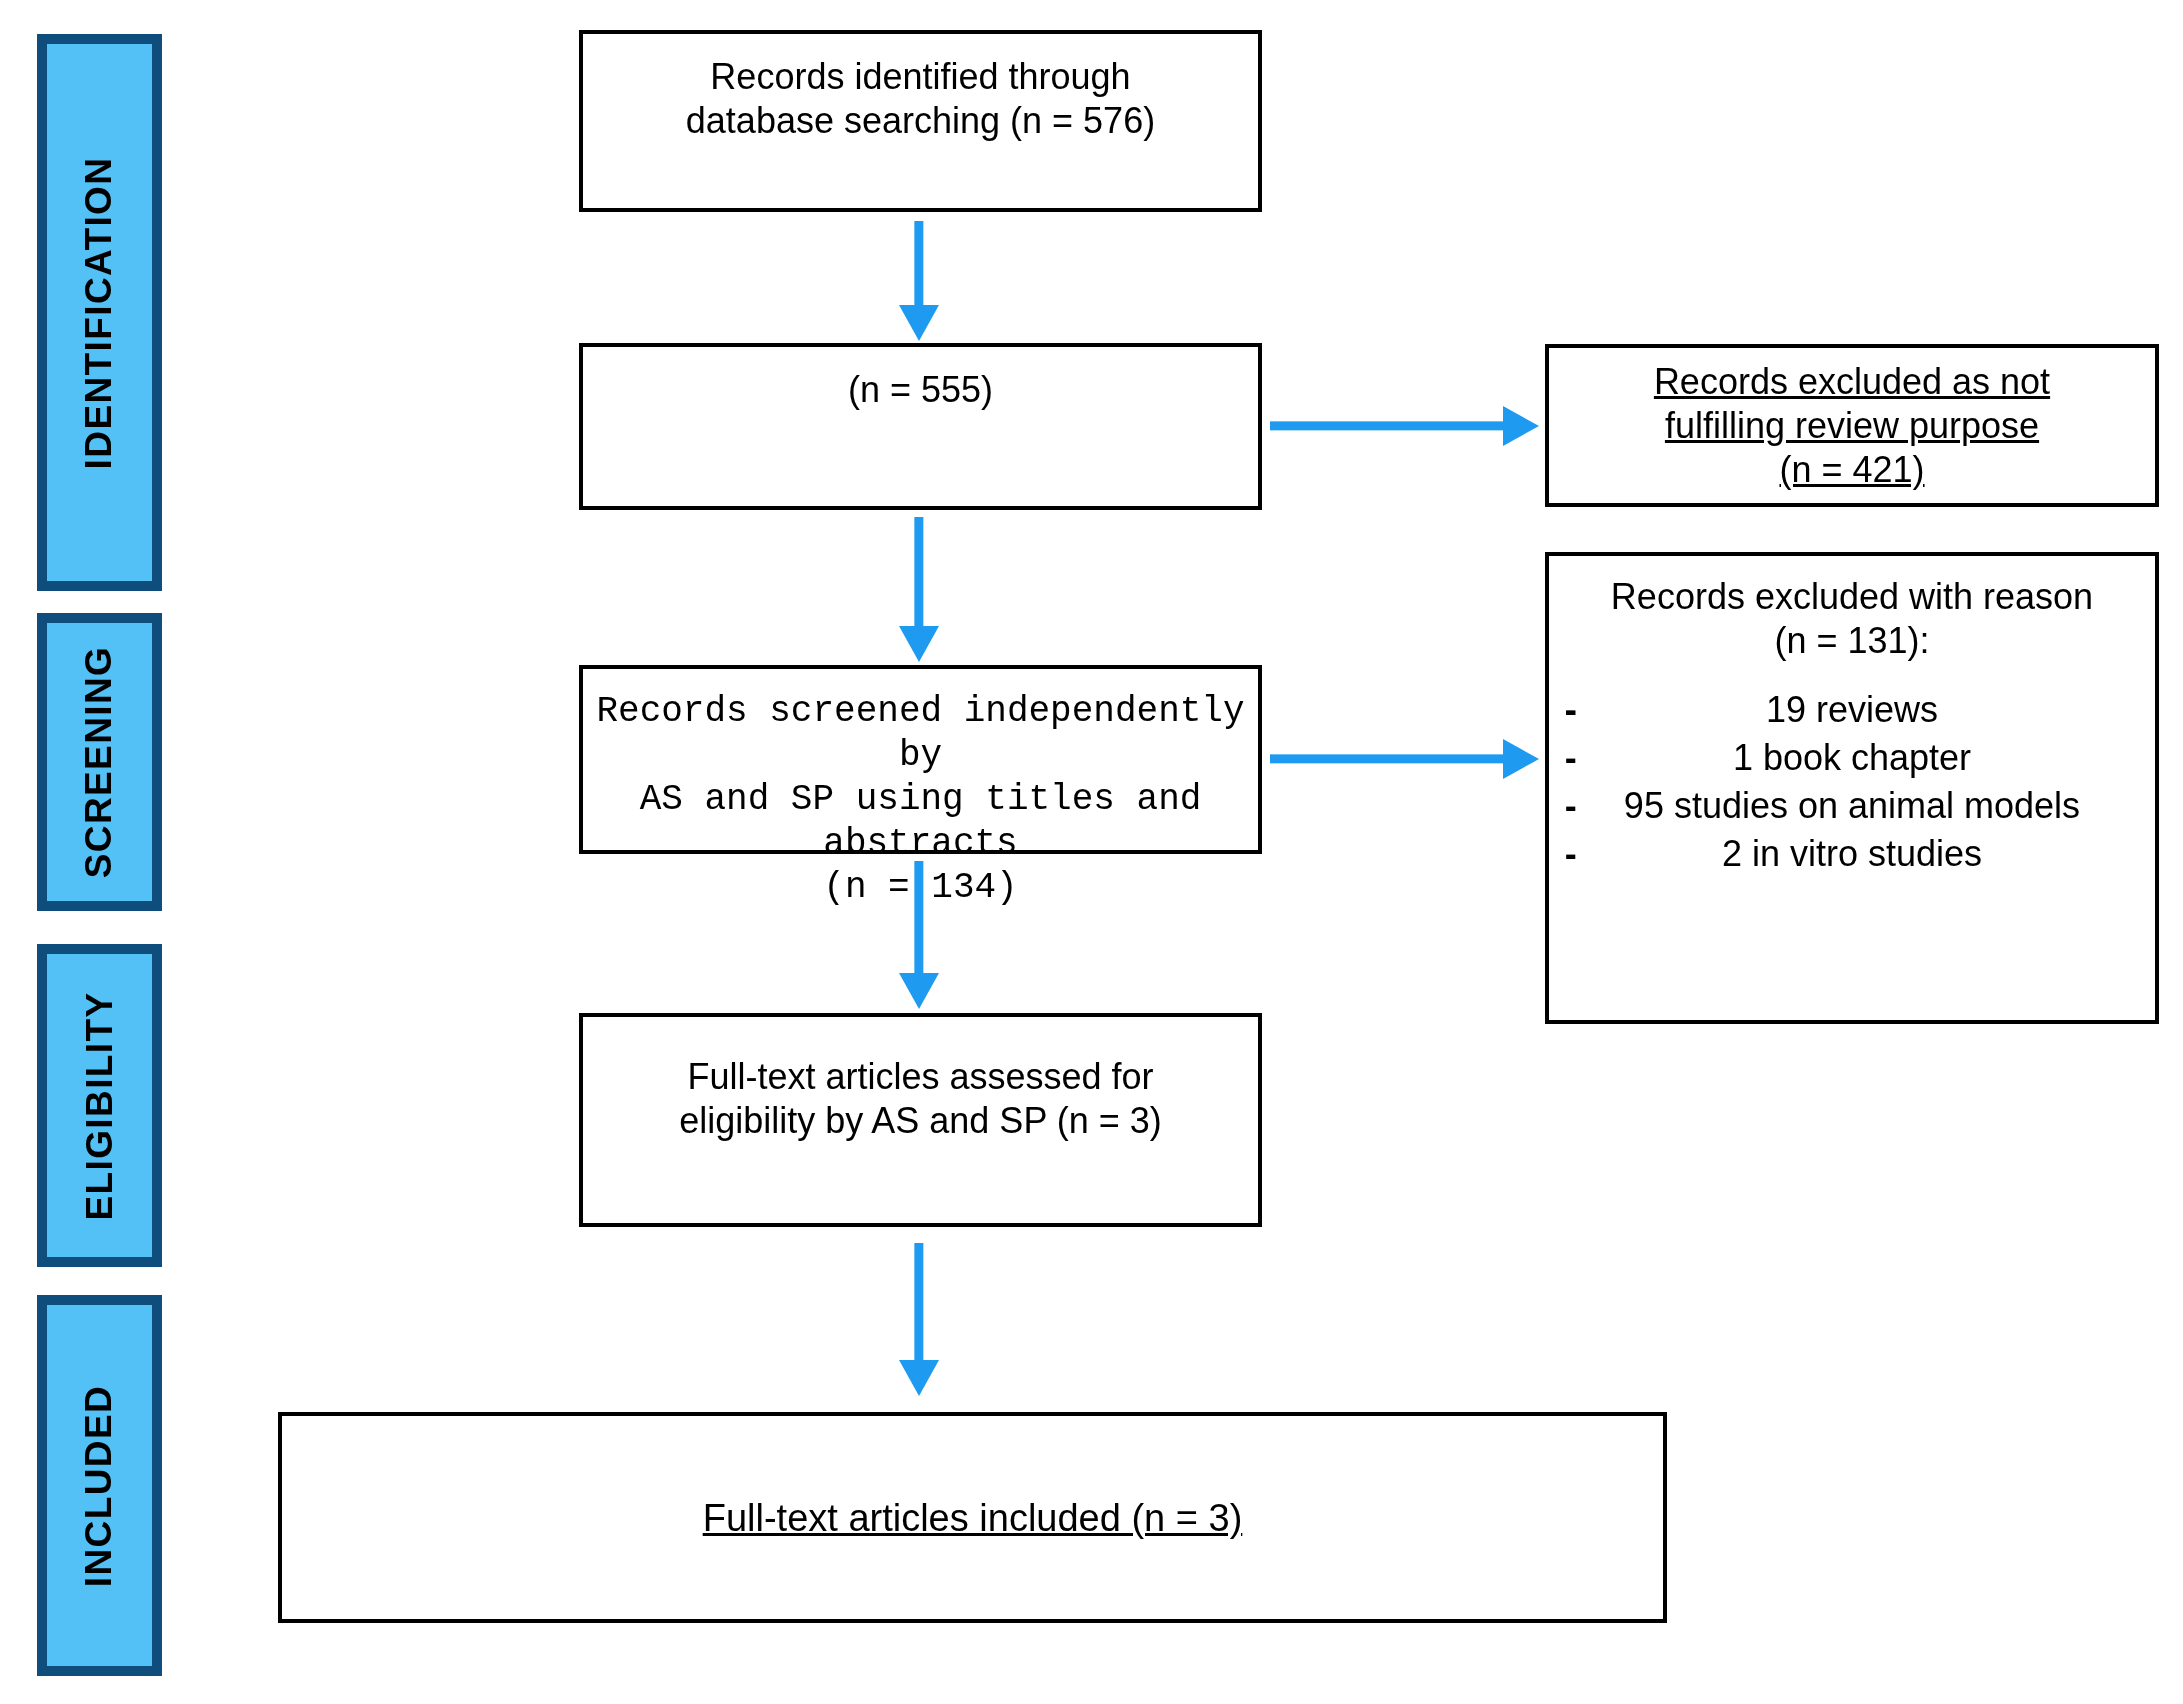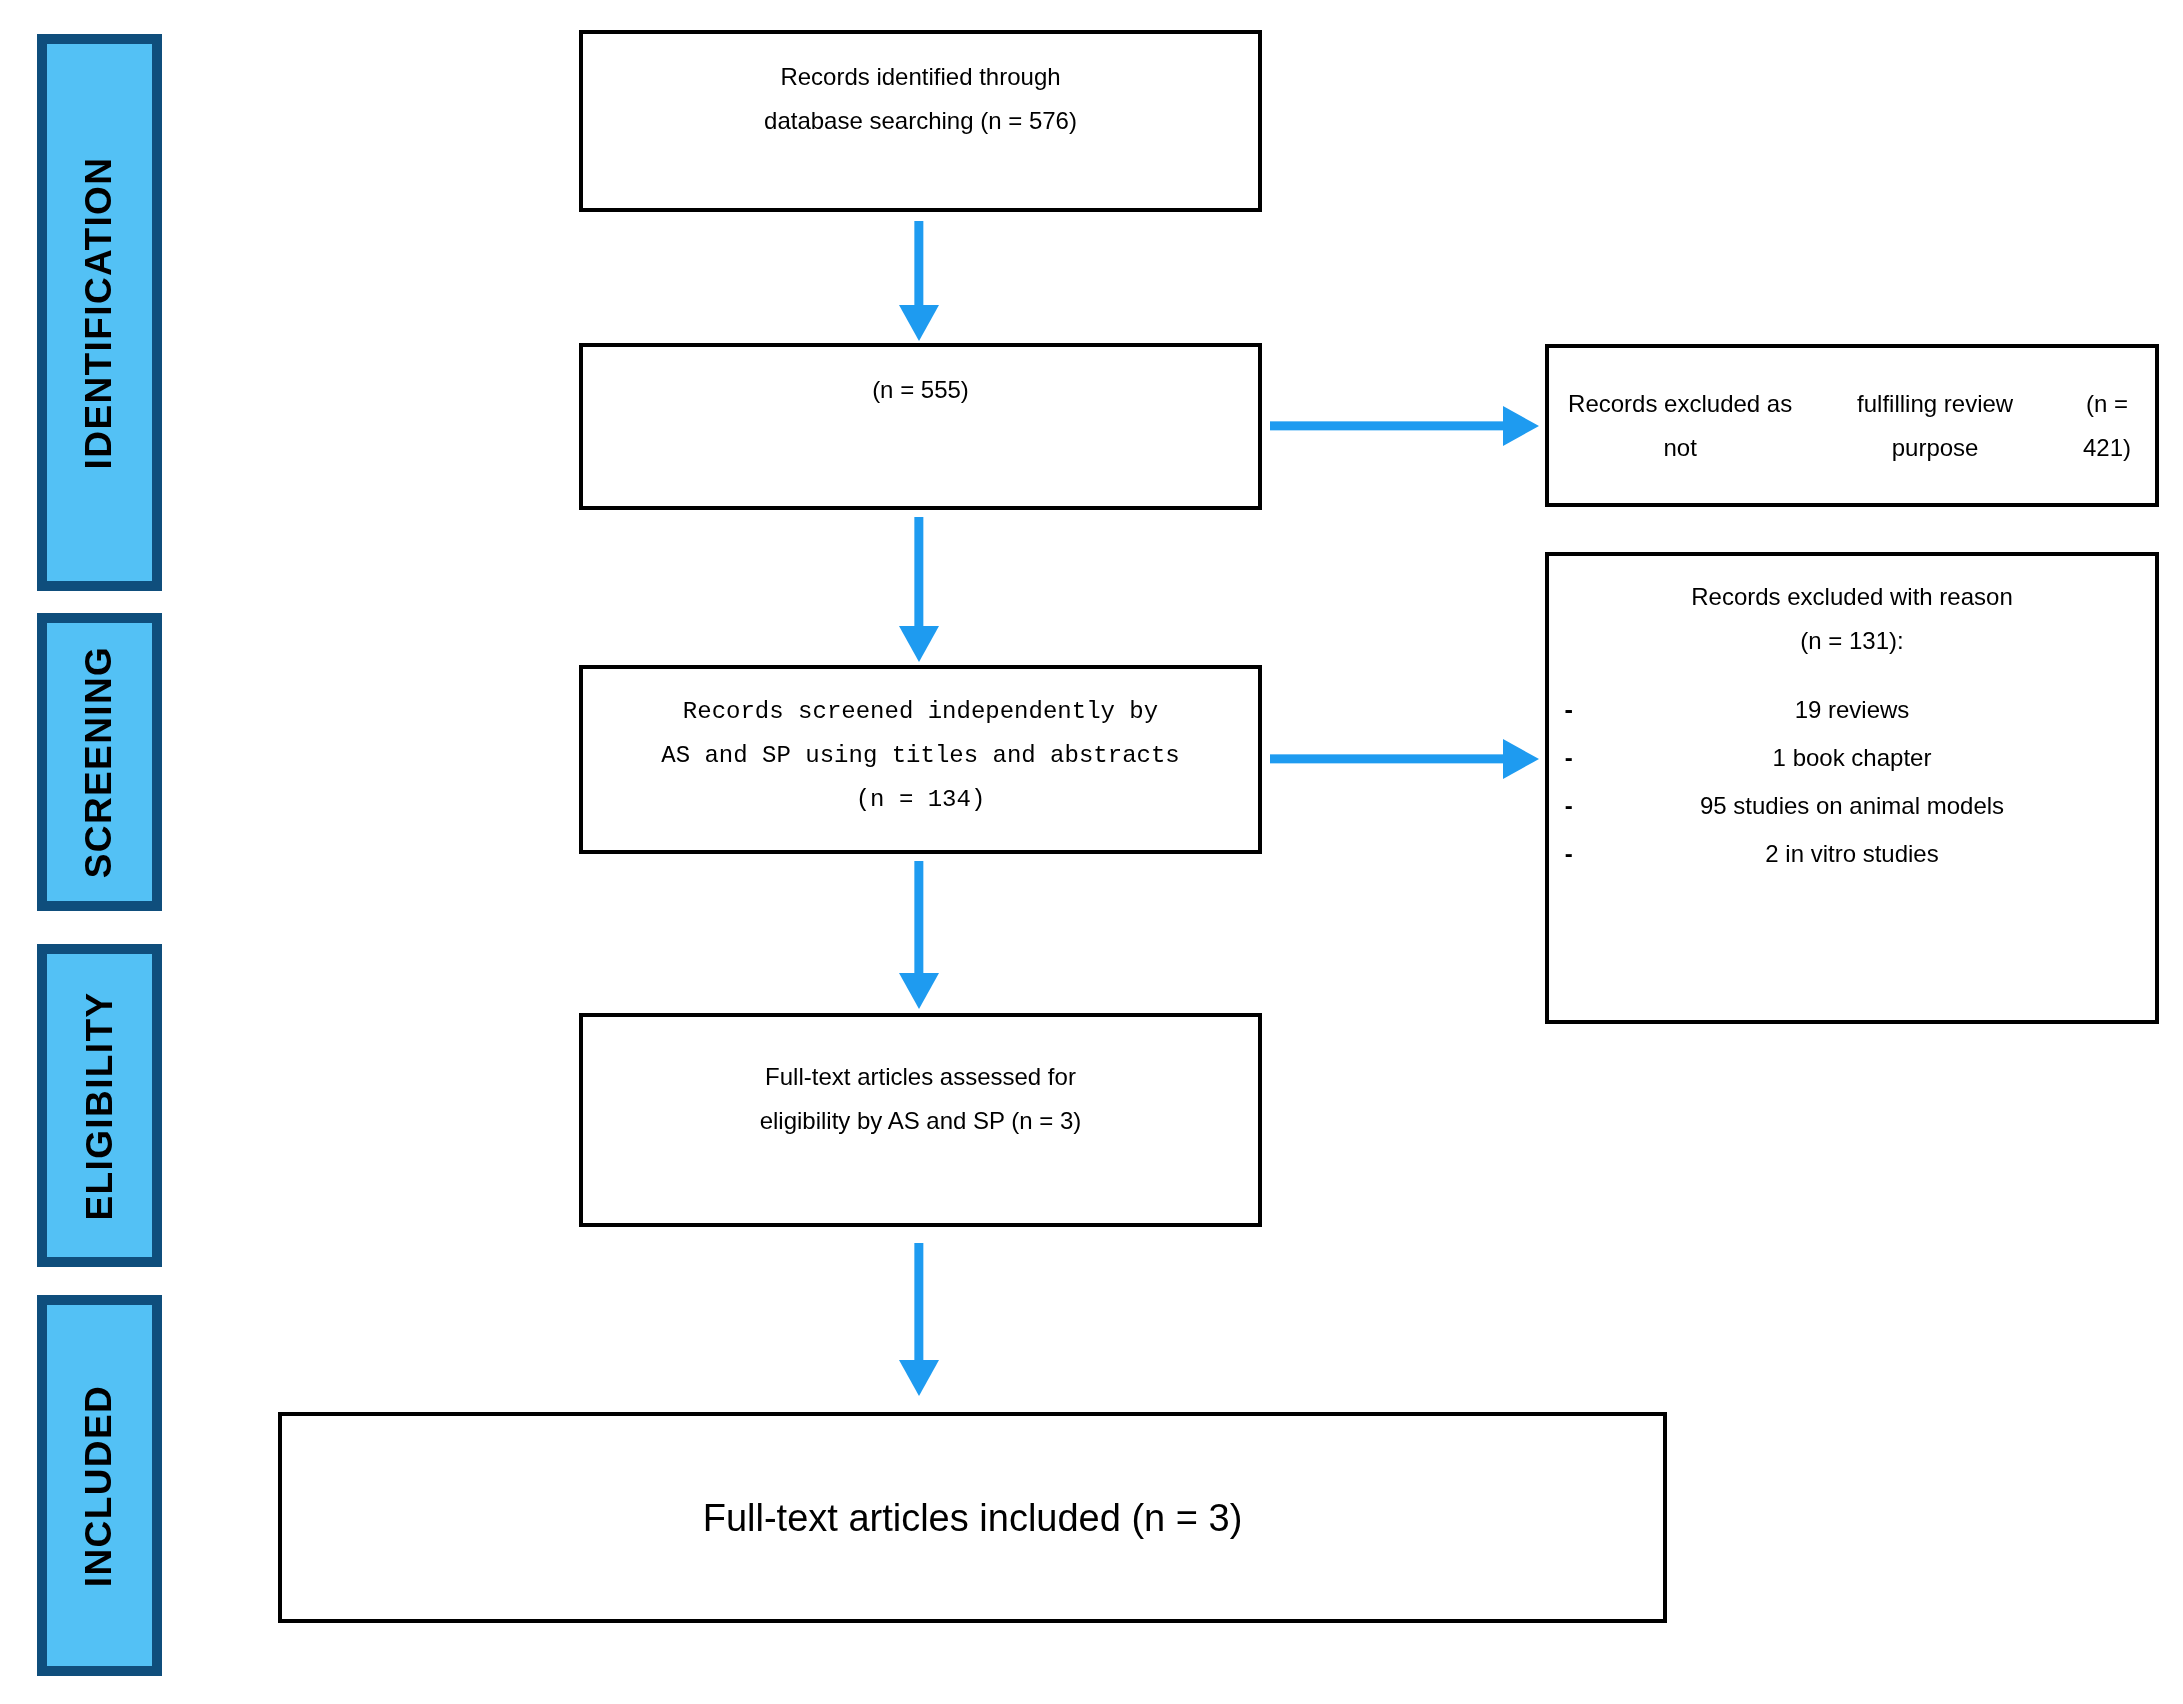--- a/index.html
+++ b/index.html
@@ -39,26 +39,26 @@
     font-weight:bold;
     letter-spacing:1.4px;
     color:var(--text);
   }
 
   
   .fbox{
     position:absolute;
     background:var(--background);
     border:4.3px solid var(--box-border);
-    font-size:24px;
+    font-size:36px;
     line-height:44px;
     text-align:center;
   }
   .fbox .pad-top{padding-top:21.4px;}
-  .fbox.v-center{display:flex;flex-direction:row;align-items:center;justify-content:center;}
+  .fbox.v-center{display:flex;flex-direction:column;align-items:center;justify-content:center;text-decoration:underline;}
   .fbox.big-text{font-size:38px;}
 
   
   .reason-header{padding-top:18.5px;}
   .reason-list{margin-top:23px;}
   .reason-row{
     position:relative;
     line-height:48px;
   }
   .reason-dash{

